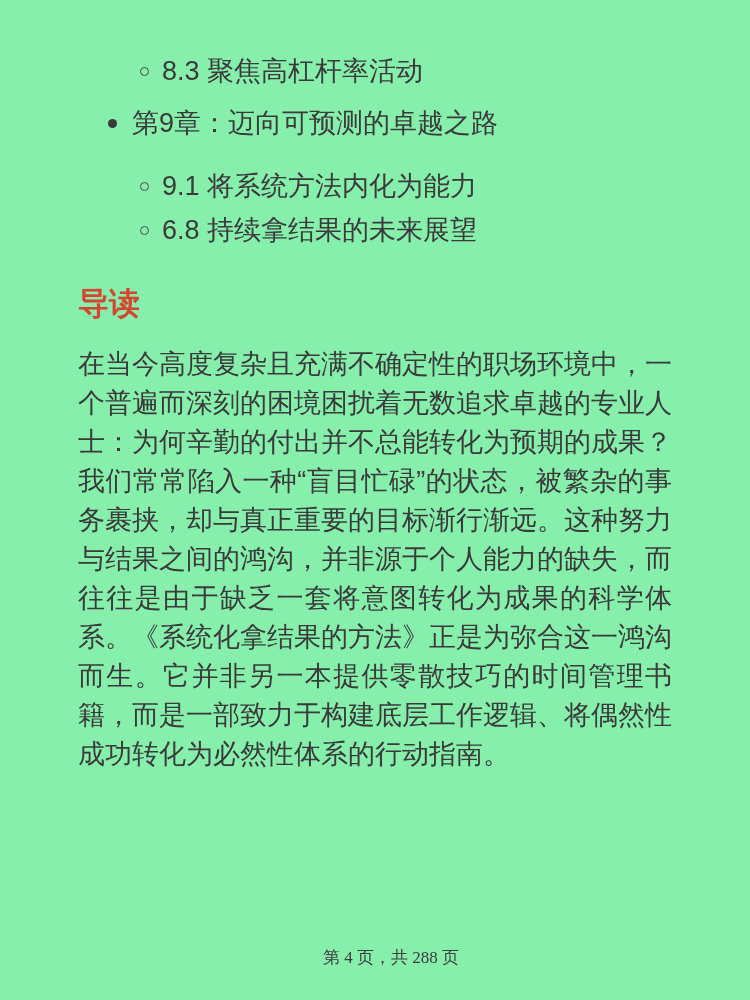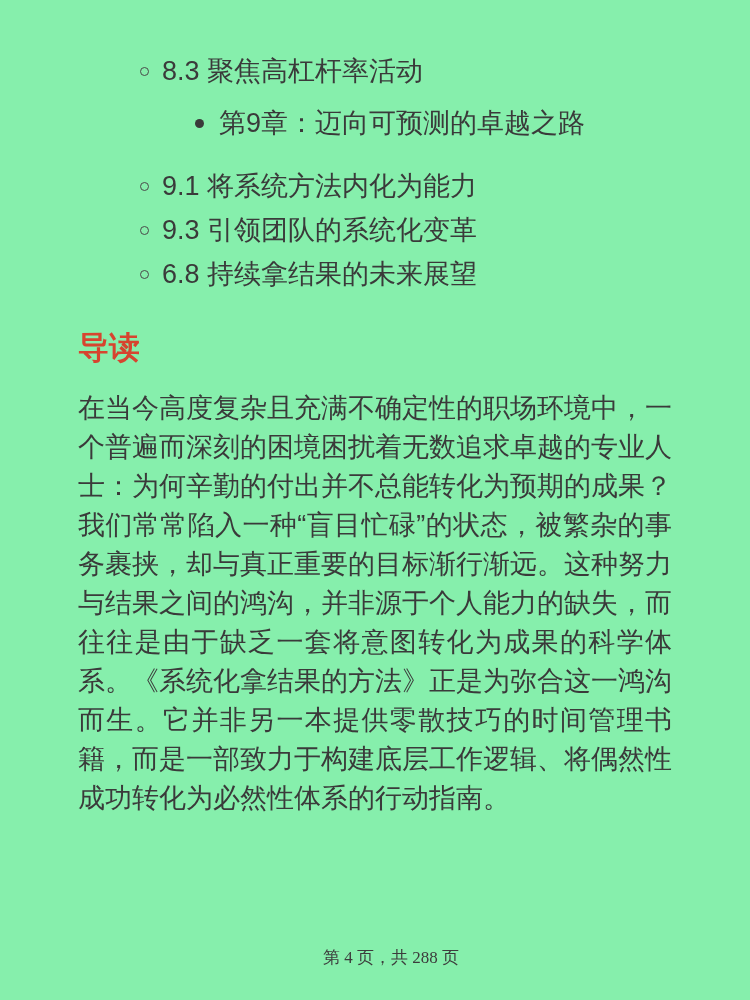--- a/index.html
+++ b/index.html
@@ -21,21 +21,21 @@
   
   .toc-row {
     display: flex;
     align-items: center;
     height: 44px;
     font-size: 27px;
     color: #3a3a3a;
     white-space: nowrap;
   }
   .toc-sub { margin-left: 62px; }
-  .toc-chapter { margin-left: 30px; margin-top: 8px; justify-content: center; }
+  .toc-chapter { margin-left: 30px; margin-top: 8px; }
   .toc-group2-first { margin-top: 19px; }
   .bullet { flex: 0 0 auto; box-sizing: border-box; }
   .bullet-filled {
     width: 9px; height: 9px;
     background: #3a3a3a;
     border-radius: 50%;
     margin-right: 15px;
   }
   .bullet-hollow {
     width: 9px; height: 9px;
@@ -88,24 +88,20 @@
       <span class="bullet bullet-filled"></span>
       <span>第9章：迈向可预测的卓越之路</span>
     </div>
 
     <div class="toc-row toc-sub toc-group2-first">
       <span class="bullet bullet-hollow"></span>
       <span>9.1 将系统方法内化为能力</span>
     </div>
     <div class="toc-row toc-sub">
       <span class="bullet bullet-hollow"></span>
-      <span>9.3 引领团队的系统化变革</span>
-    </div>
-    <div class="toc-row toc-sub">
-      <span class="bullet bullet-hollow"></span>
       <span>6.8 持续拿结果的未来展望</span>
     </div>
 
     <h2 class="section-heading" style="color: rgb(215, 68, 47);">导读</h2>
 
     <p class="intro-paragraph">在当今高度复杂且充满不确定性的职场环境中，一个普遍而深刻的困境困扰着无数追求卓越的专业人士：为何辛勤的付出并不总能转化为预期的成果？我们常常陷入一种“盲目忙碌”的状态，被繁杂的事务裹挟，却与真正重要的目标渐行渐远。这种努力与结果之间的鸿沟，并非源于个人能力的缺失，而往往是由于缺乏一套将意图转化为成果的科学体系。《系统化拿结果的方法》正是为弥合这一鸿沟而生。它并非另一本提供零散技巧的时间管理书籍，而是一部致力于构建底层工作逻辑、将偶然性成功转化为必然性体系的行动指南。</p>
 
   </div>
 
   <div class="page-footer">第 4 页，共 288 页</div>

